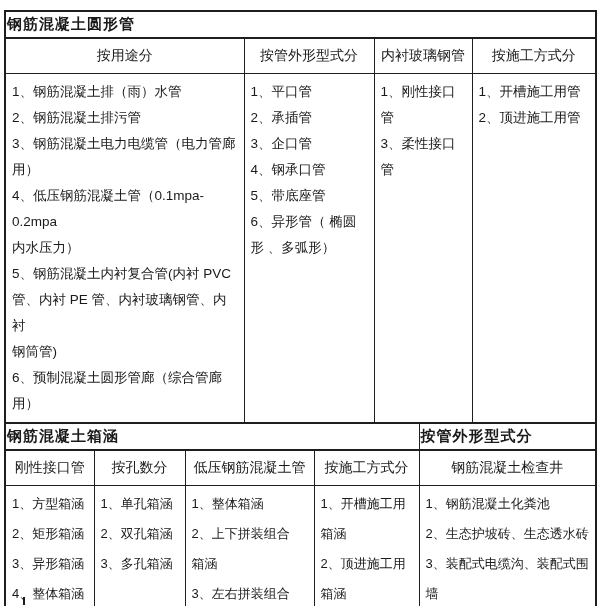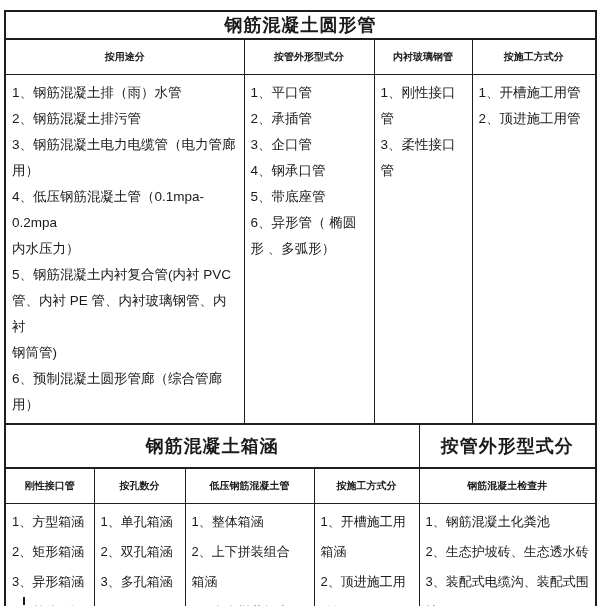--- a/index.html
+++ b/index.html
@@ -34,46 +34,45 @@
   }
   table.t1 {
     border: 2px solid #1e1e1e;
   }
   table.t2 {
     border: 2px solid #1e1e1e;
     margin-top: -2px;
   }
   td.title-cell {
     height: 27px;
-    text-align: center;
     vertical-align: middle;
     font-weight: bold;
-    font-size: 18px;
+    font-size: 15px;
     letter-spacing: 1px;
     border-bottom-width: 2px !important;
   }
   td.header-cell {
     height: 35px;
     text-align: center;
     vertical-align: middle;
-    font-size: 10px;
-    font-weight: bold;
+    font-size: 14px;
+    font-weight: normal;
   }
   td.body-cell {
     vertical-align: top;
     text-align: left;
     white-space: pre-line;
     padding: 5px 6px;
   }
   .t1 td.body-cell {
     height: 292px;
     font-size: 13.5px;
     line-height: 26px;
   }
-  .t2 td.title-cell { height: 44px; font-family: Liberation Serif, serif; }
+  .t2 td.title-cell { height: 27px; font-family: Liberation Serif, serif; }
   .t2 td.header-cell { height: 36px; }
   .t2 td.body-cell {
     height: 160px;
     font-size: 13px;
     line-height: 30px;
     padding: 3px 4px 3px 6px;
   }
   .text-cursor {
     position: absolute;
     left: 23px;

